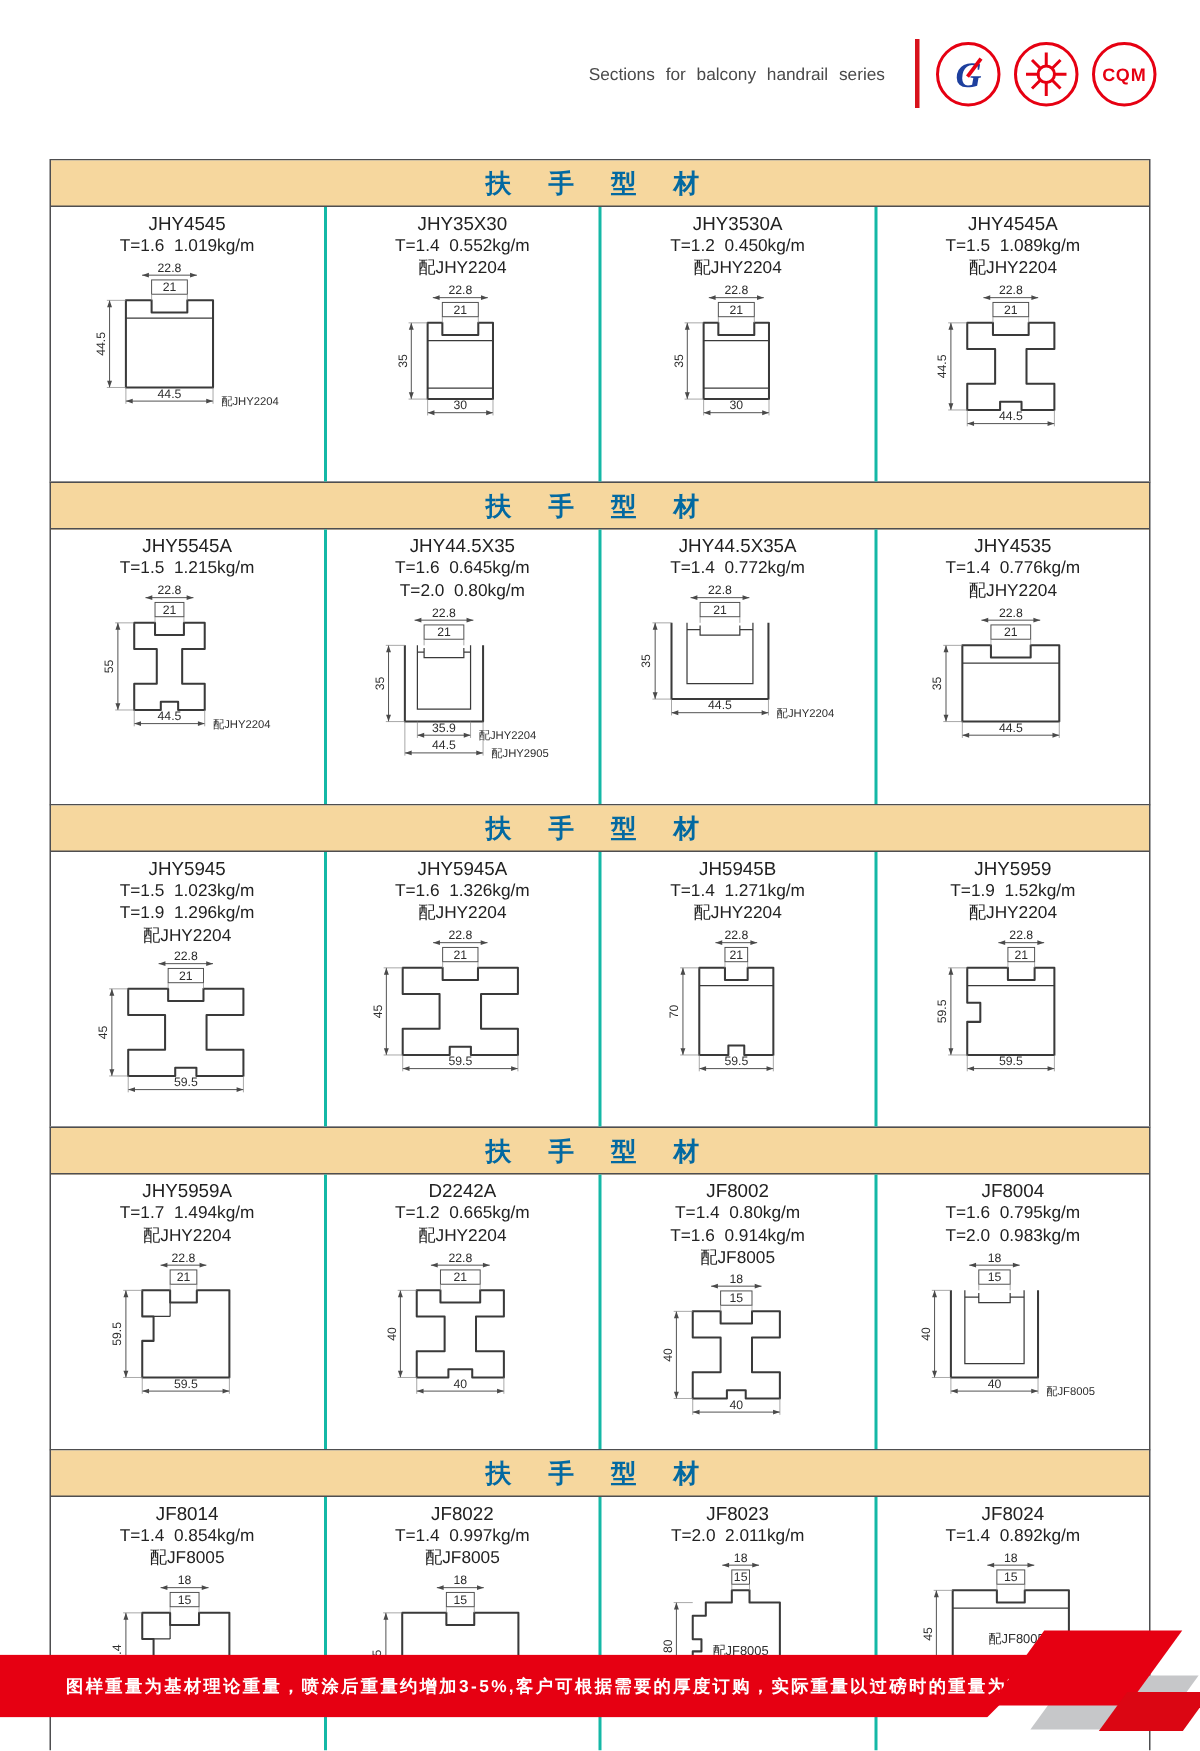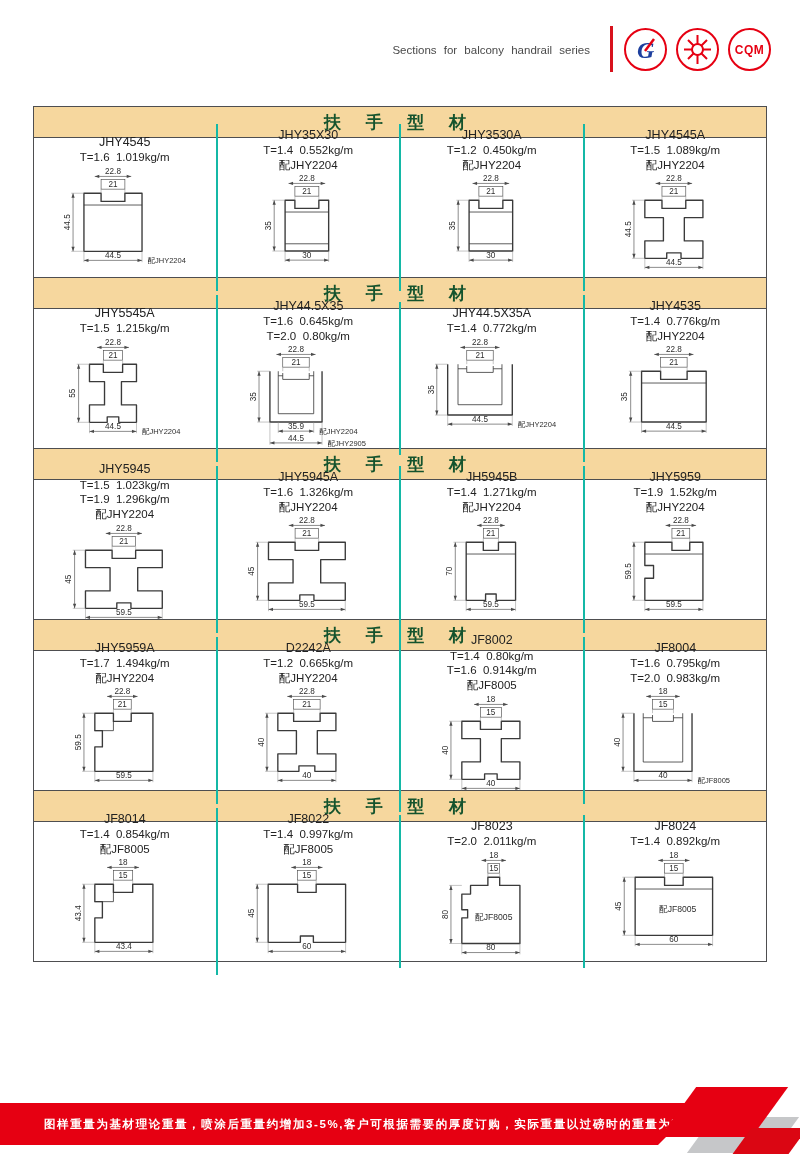--- a/index.html
+++ b/index.html
@@ -11,22 +11,22 @@
   .title-block{text-align:right;margin-right:10px;}
   .title-cn{font-size:27px;font-weight:bold;color:#2e2e2e;letter-spacing:2px;line-height:1.1;}
   .title-en{font-size:11.5px;color:#4a4a4a;word-spacing:4px;margin-top:2px;}
   .hdr-divider{width:3px;height:46px;background:#d8121c;margin:0 10px;}
   .logos{display:flex;align-items:center;gap:7px;}
   .logo{width:45px;height:45px;}
 
   
   #sections{position:absolute;top:107px;left:33px;width:734px;}
   .sec{border:1px solid #4e4e50;margin-top:-1px;background:#fff;}
-  .sec-head{height:30px;background:#F6D79E;border-bottom:1px solid #4e4e50;display:flex;align-items:center;justify-content:center;font-size:17px;font-weight:bold;letter-spacing:10px;color:#14532d;}
-  .sec-row{display:flex;height:139px;align-items:center;}
+  .sec-head{height:30px;background:#F6D79E;border-bottom:1px solid #4e4e50;display:flex;align-items:center;justify-content:center;font-size:17px;font-weight:bold;letter-spacing:10px;color:#0369a1;}
+  .sec-row{display:flex;height:183px;}
   .cell{flex:1 1 0;min-width:0;border-left:2px solid #14b8a6;display:flex;flex-direction:column;align-items:center;padding-top:3px;}
   .cell:first-child{border-left:none;}
   .code{font-size:12.5px;color:#222;line-height:1.3;}
   .spec{font-size:11.5px;color:#222;line-height:1.28;white-space:pre;}
   .draw{flex:1 1 auto;min-height:0;width:100%;display:flex;justify-content:center;align-items:flex-start;margin-top:1px;}
   .draw svg{height:100%;max-height:118px;display:block;}
 
   
   .p{fill:none;stroke:#3a3a3a;stroke-width:1.5;stroke-linejoin:round;}
   .pd{fill:none;stroke:#3a3a3a;stroke-width:0.9;}

